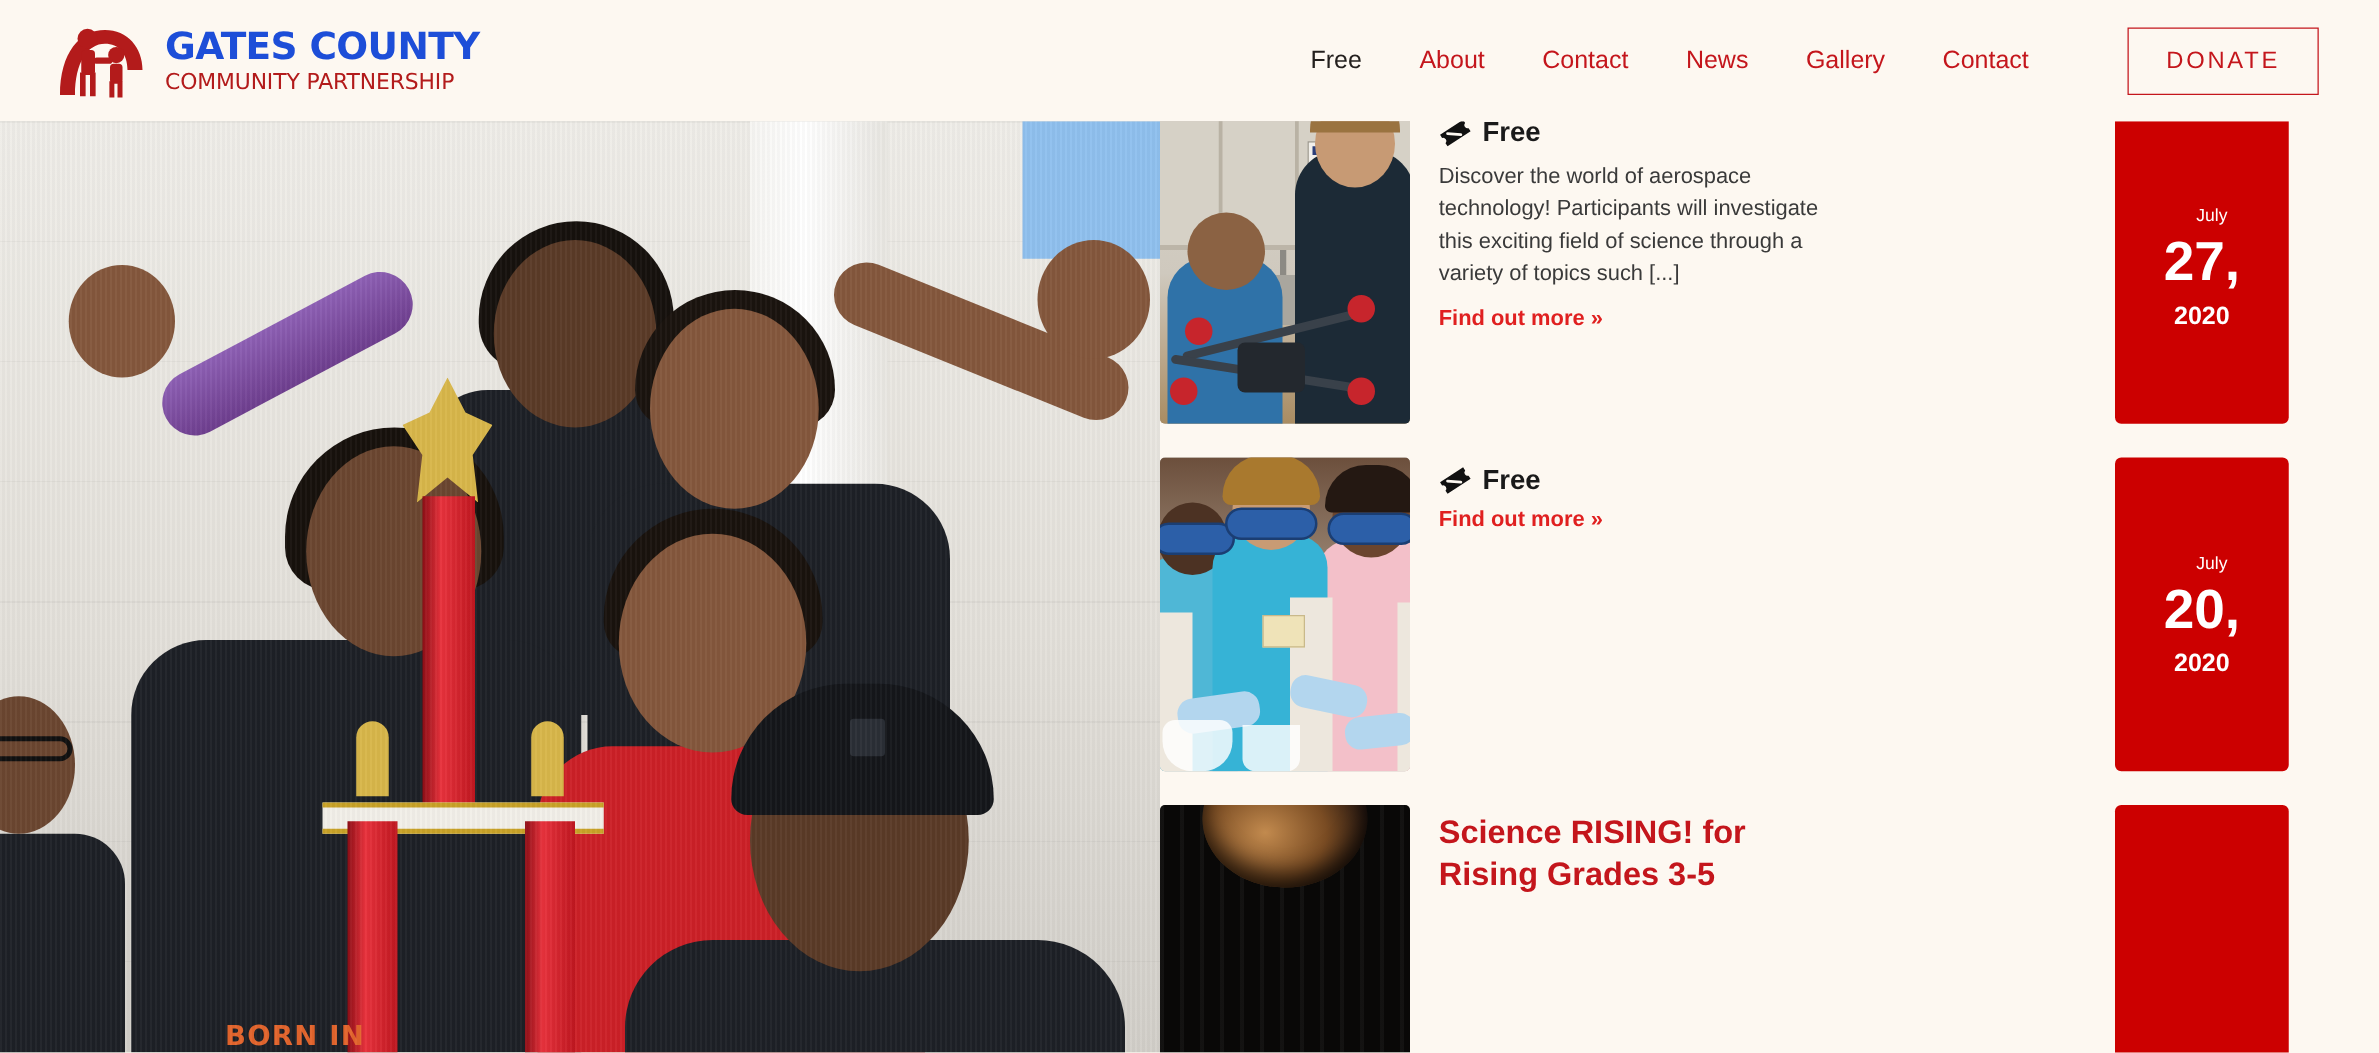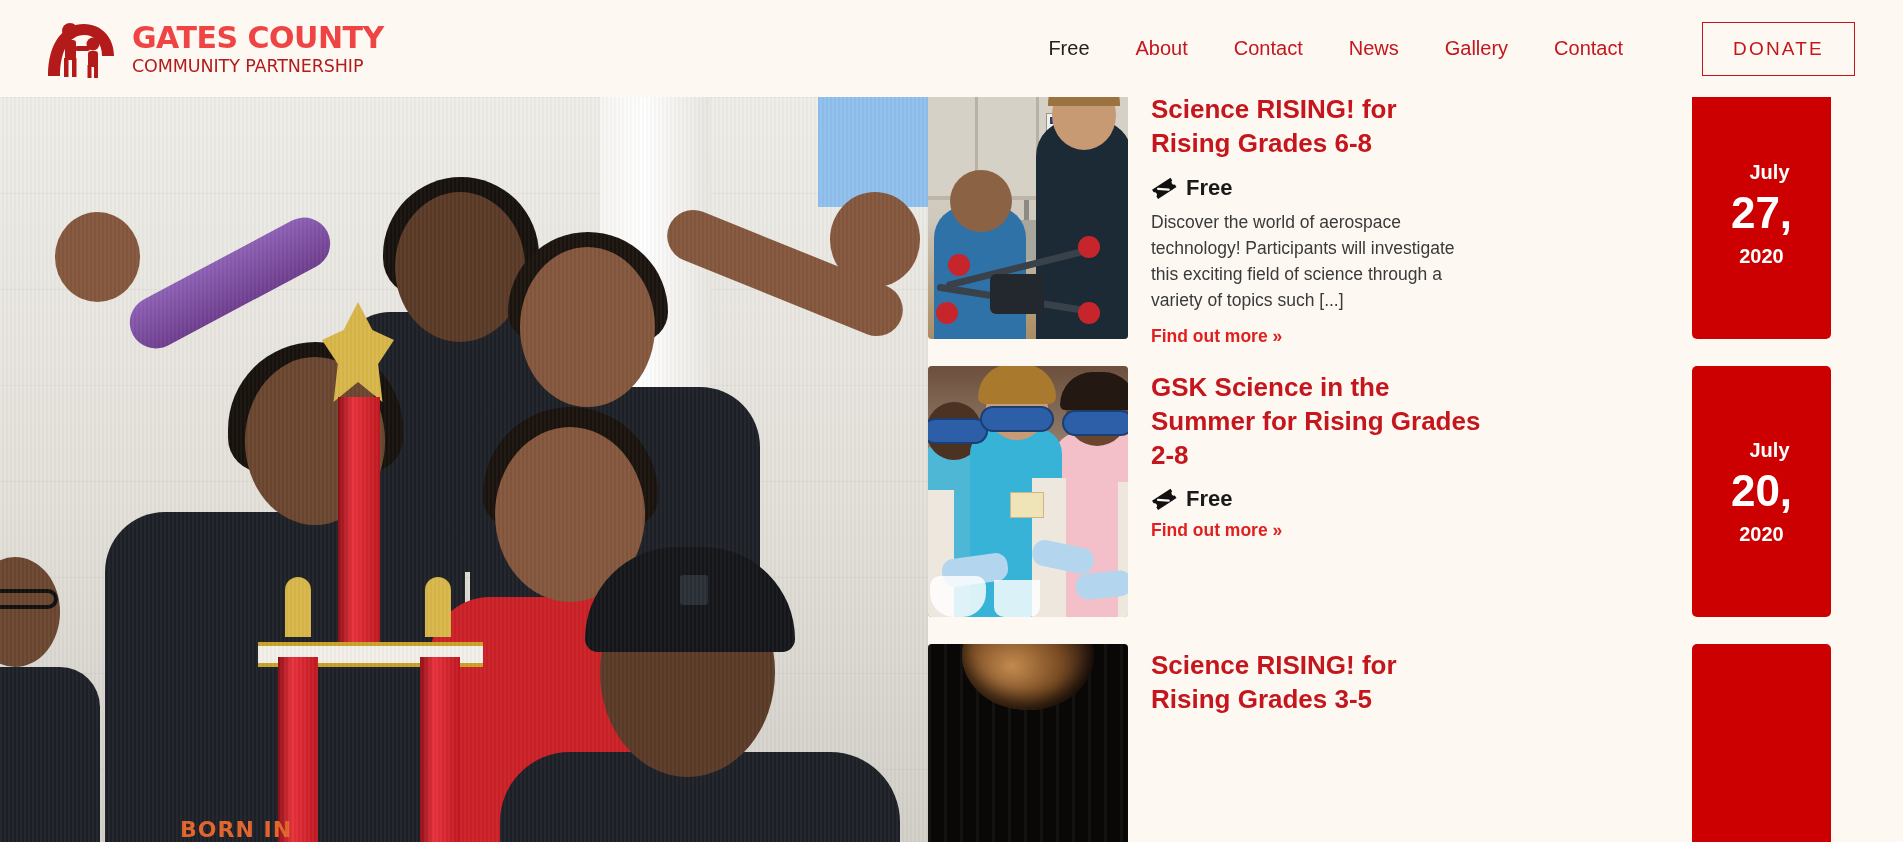--- a/index.html
+++ b/index.html
@@ -45,21 +45,21 @@
     flex-direction: column;
     line-height: 1;
     padding-top: 2px;
   }
 
   .brand-line1 {
     font-family: "DejaVu Sans", sans-serif;
     font-size: 30px;
     font-weight: 700;
     letter-spacing: -0.5px;
-    color: #ef4444;
+    color: #1d4ed8;
   }
 
   .brand-line2 {
     font-family: "DejaVu Sans", sans-serif;
     font-size: 17.5px;
     font-weight: 400;
     letter-spacing: -0.1px;
     color: #B31B1B;
     margin-top: 5px;
   }
@@ -338,21 +338,21 @@
     background: #CC0000;
     border-radius: 5px;
     color: #FFFFFF;
     display: flex;
     flex-direction: column;
     align-items: center;
     justify-content: center;
     line-height: 1;
     text-align: center;
   }
-  .ev-month { font-size: 20px; font-weight: 700; margin-bottom: 9px; margin-left: 16px; }
+  .ev-month { font-size: 14px; font-weight: 400; margin-bottom: 9px; margin-left: 16px; }
   .ev-day   { font-size: 44px; font-weight: 700; margin-bottom: 11px; }
   .ev-year  { font-size: 20px; font-weight: 700; }
 </style>
 </head>
 <body>
 
 <header class="site-header">
 
   <a class="brand">
     <span class="brand-mark">
@@ -453,21 +453,20 @@
         <div class="th-drone-arm da1"></div>
         <div class="th-drone-arm da2"></div>
         <div class="th-motor m1"></div>
           <div class="th-motor m2"></div>
         <div class="th-motor m3"></div>
           <div class="th-motor m4"></div>
         <div class="th-hub"></div>
       </div>
 
       <div class="ev-main">
-        <h2 class="ev-title">Science RISING! for Rising Grades 6-8</h2>
         <div class="ev-cost-row">
           <span class="ticket-icon">
             <svg viewBox="0 0 26 26" width="26" height="26" aria-hidden="true">
               <g transform="rotate(-33 13 13)">
                 <path d="M2 8 h22 v3 a2.6 2.6 0 0 0 0 5 v3 H2 v-3 a2.6 2.6 0 0 0 0-5 Z" fill="#111111"></path>
                 <path d="M7.5 10.5 L16 17" stroke="#FDF8F1" stroke-width="2.2" stroke-linecap="round"></path>
               </g>
             </svg>
           </span>
           <span class="ev-cost">Free</span>
@@ -497,21 +496,20 @@
           <div class="k-goggle g2"></div>
         <div class="k-badge"></div>
         <div class="k-glove gl1"></div>
           <div class="k-glove gl2"></div>
           <div class="k-glove gl3"></div>
         <div class="k-cup cu1"></div>
           <div class="k-cup cu2"></div>
       </div>
 
       <div class="ev-main">
-        <h2 class="ev-title">GSK Science in the Summer for Rising Grades 2-8</h2>
         <div class="ev-cost-row">
           <span class="ticket-icon">
             <svg viewBox="0 0 26 26" width="26" height="26" aria-hidden="true">
               <g transform="rotate(-33 13 13)">
                 <path d="M2 8 h22 v3 a2.6 2.6 0 0 0 0 5 v3 H2 v-3 a2.6 2.6 0 0 0 0-5 Z" fill="#111111"></path>
                 <path d="M7.5 10.5 L16 17" stroke="#FDF8F1" stroke-width="2.2" stroke-linecap="round"></path>
               </g>
             </svg>
           </span>
           <span class="ev-cost">Free</span>

